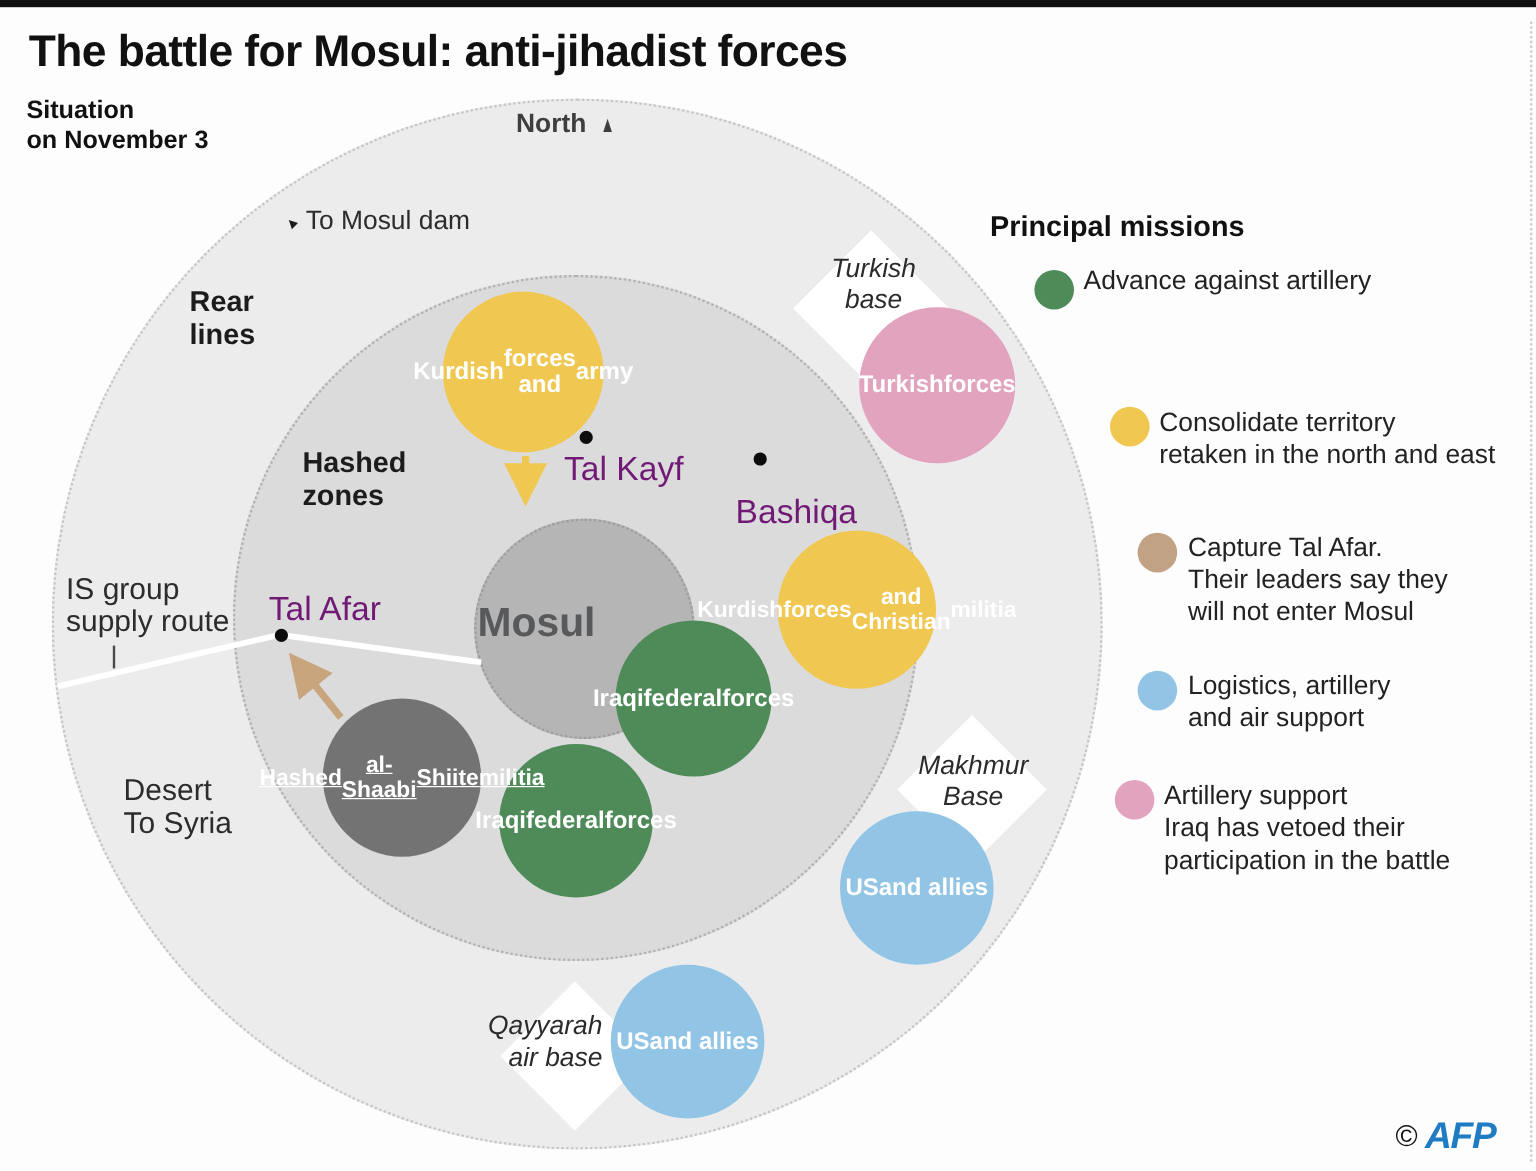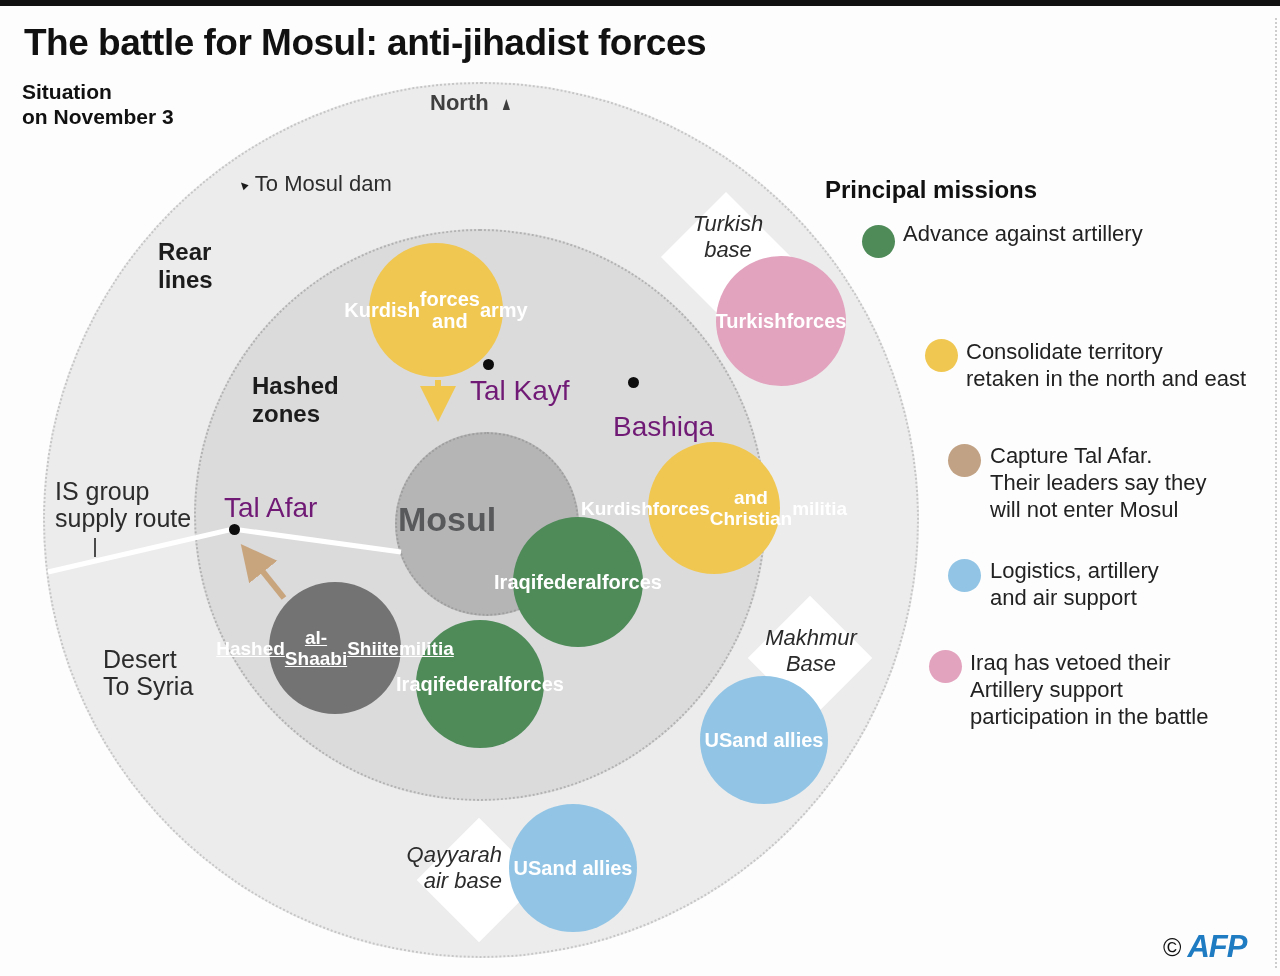--- a/index.html
+++ b/index.html
@@ -226,22 +226,22 @@
   </div>
 
   <div class="abs legend-dot" id="ldot-3" style="background: rgb(146, 197, 229);"></div>
   <div class="abs legend-text" id="ltext-3">
     <div>Logistics, artillery</div>
     <div>and air support</div>
   </div>
 
   <div class="abs legend-dot" id="ldot-4" style="background: rgb(226, 163, 190);"></div>
   <div class="abs legend-text" id="ltext-4">
+    <div>Artillery support</div>
     <div>Iraq has vetoed their</div>
-    <div>Artillery support</div>
     <div>participation in the battle</div>
   </div>
 
   <div class="abs" id="footer">
     <span id="copyright-mark">©</span>
     <span id="afp-logo" style="color: rgb(31, 123, 194);">AFP</span>
   </div>
 
 </div>
 

